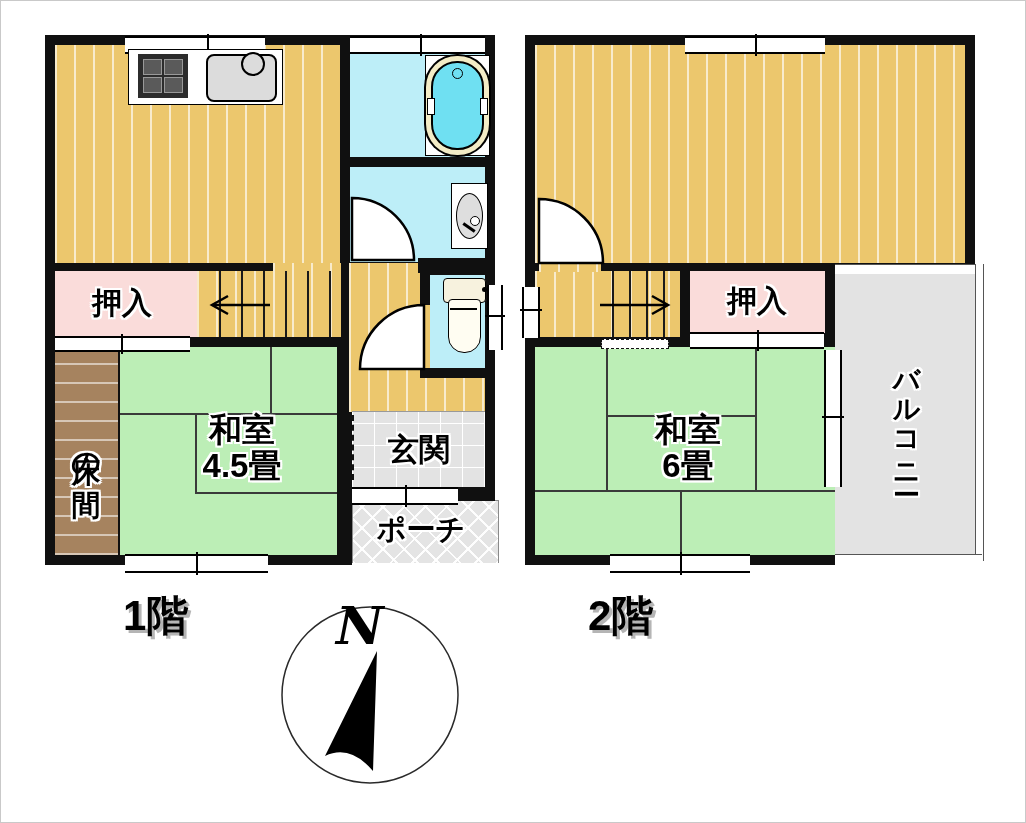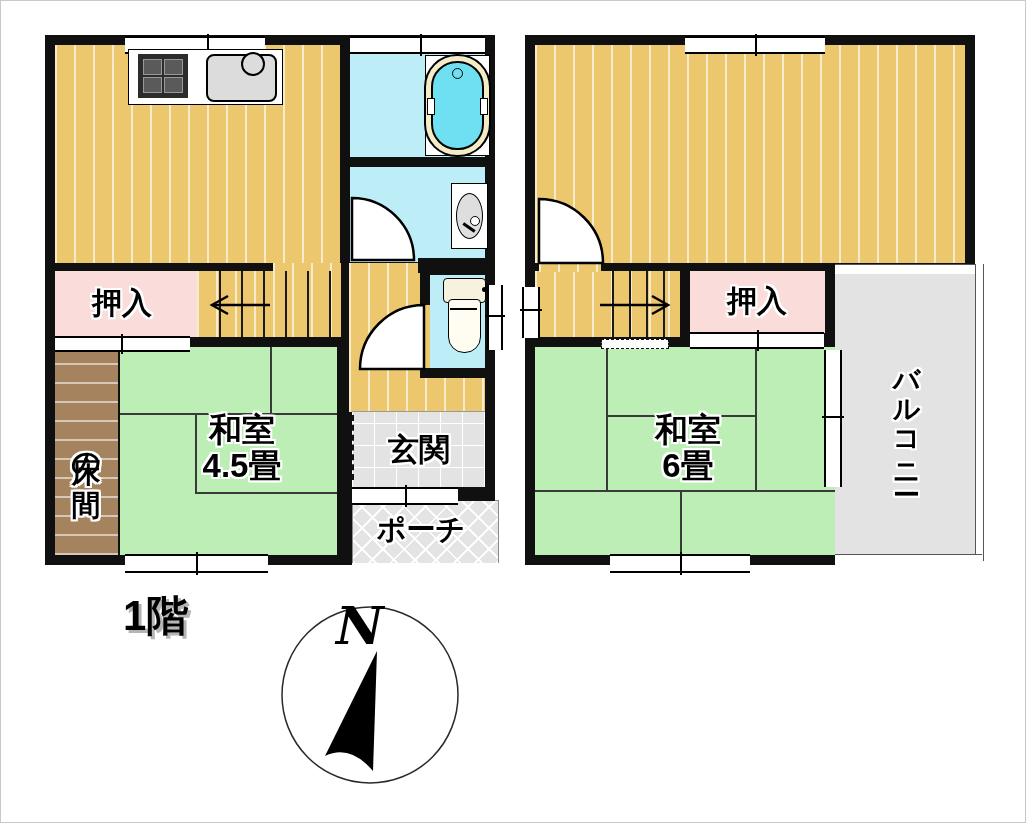--- a/index.html
+++ b/index.html
@@ -205,14 +205,15 @@
   <div class="lbl" style="left:421px;top:530px;font-size:29px;">ポーチ</div>
 
   <div class="lbl" style="left:757px;top:301px;font-size:30px;">押入</div>
   <div class="lbl" style="left:688px;top:448px;font-size:33px;">
     <div>和室</div>
     <div>6畳</div>
   </div>
   <div class="lbl vlbl" style="left:906px;top:415px;font-size:27px;">バルコニー</div>
 
   <div class="flabel" style="left:102px;top:588px;margin-left:21px;">1階</div>
+  <div class="flabel" style="left:588px;top:588px;">2階</div>
 
 </div>
 
 </body></html>

